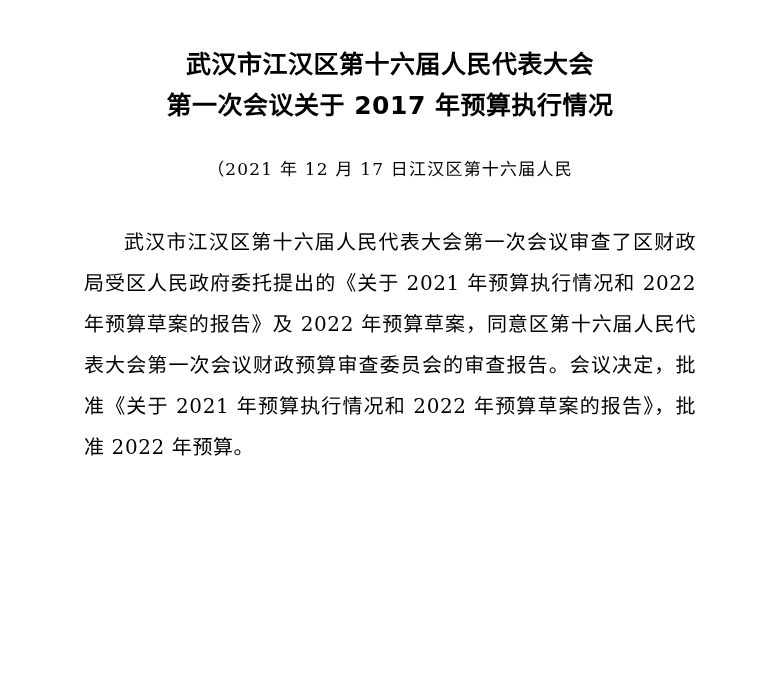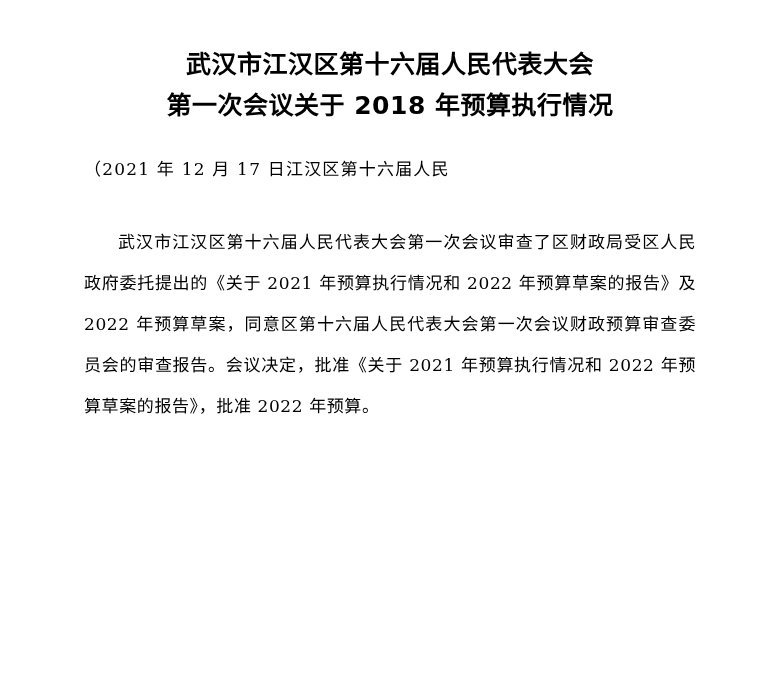--- a/index.html
+++ b/index.html
@@ -32,52 +32,52 @@
     letter-spacing: 0.5px;
     font-family: "DejaVu Sans", "Liberation Sans", sans-serif;
   }
   .doc-title .tline {
     display: block;
     white-space: nowrap;
   }
   .doc-subtitle {
     margin: 0;
     padding-top: 24px;
-    text-align: left;
+    text-align: center;
     font-size: 17px;
     line-height: 38px;
     font-family: "DejaVu Serif", "Liberation Serif", serif;
     letter-spacing: 1.2px;
   }
   .doc-subtitle .sline {
     display: block;
     white-space: nowrap;
   }
   .body-block {
     padding-top: 34px;
   }
   .body-para {
     margin: 0;
-    font-size: 17px;
+    font-size: 20px;
     line-height: 41px;
     text-align: justify;
     text-justify: inter-ideograph;
     text-indent: 2em;
     letter-spacing: 0.6px;
     font-family: "DejaVu Serif", "Liberation Serif", serif;
   }
 </style>
 </head>
 <body>
 
 <div class="page">
 
   <h1 class="doc-title">
     <span class="tline">武汉市江汉区第十六届人民代表大会</span>
-    <span class="tline">第一次会议关于 2018 年预算执行情况</span>
+    <span class="tline">第一次会议关于 2017 年预算执行情况</span>
   </h1>
 
   <div class="doc-subtitle">
     <span class="sline">（2021 年 12 月 17 日江汉区第十六届人民</span>
   </div>
 
   <div class="body-block">
     <p class="body-para">武汉市江汉区第十六届人民代表大会第一次会议审查了区财政局受区人民政府委托提出的《关于 2021 年预算执行情况和 2022 年预算草案的报告》及 2022 年预算草案，同意区第十六届人民代表大会第一次会议财政预算审查委员会的审查报告。会议决定，批准《关于 2021 年预算执行情况和 2022 年预算草案的报告》，批准 2022 年预算。</p>
   </div>
 

